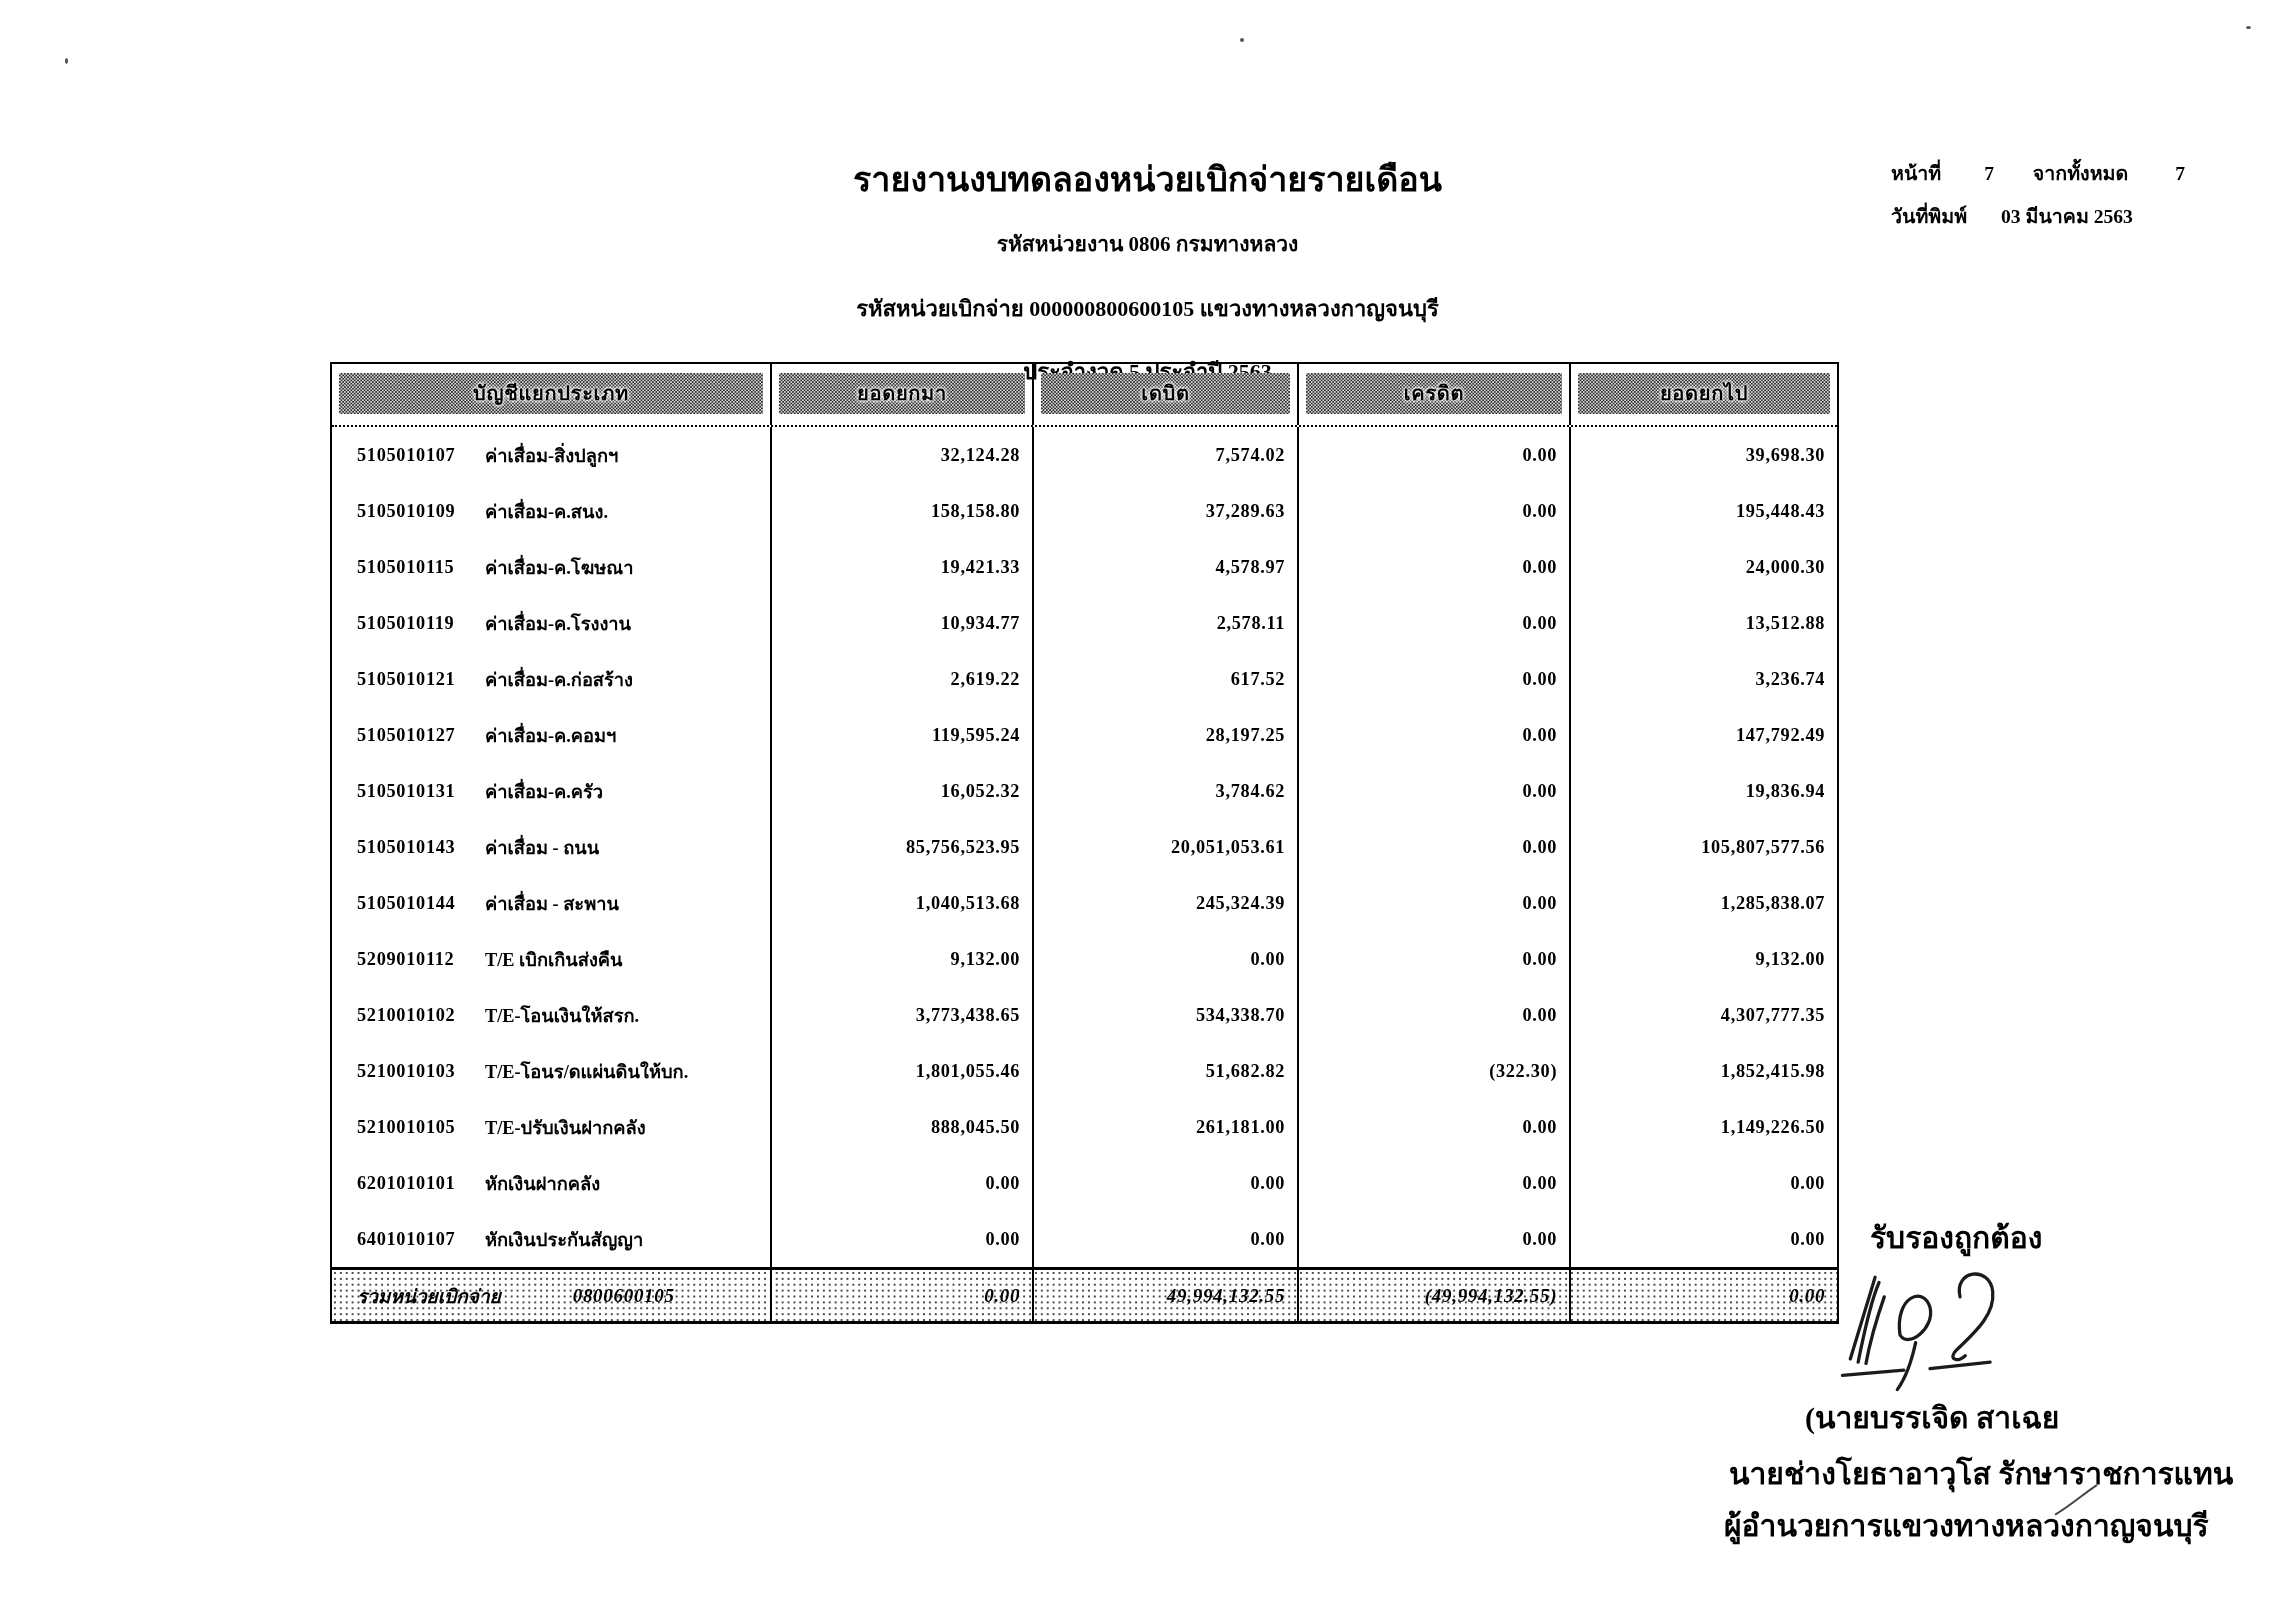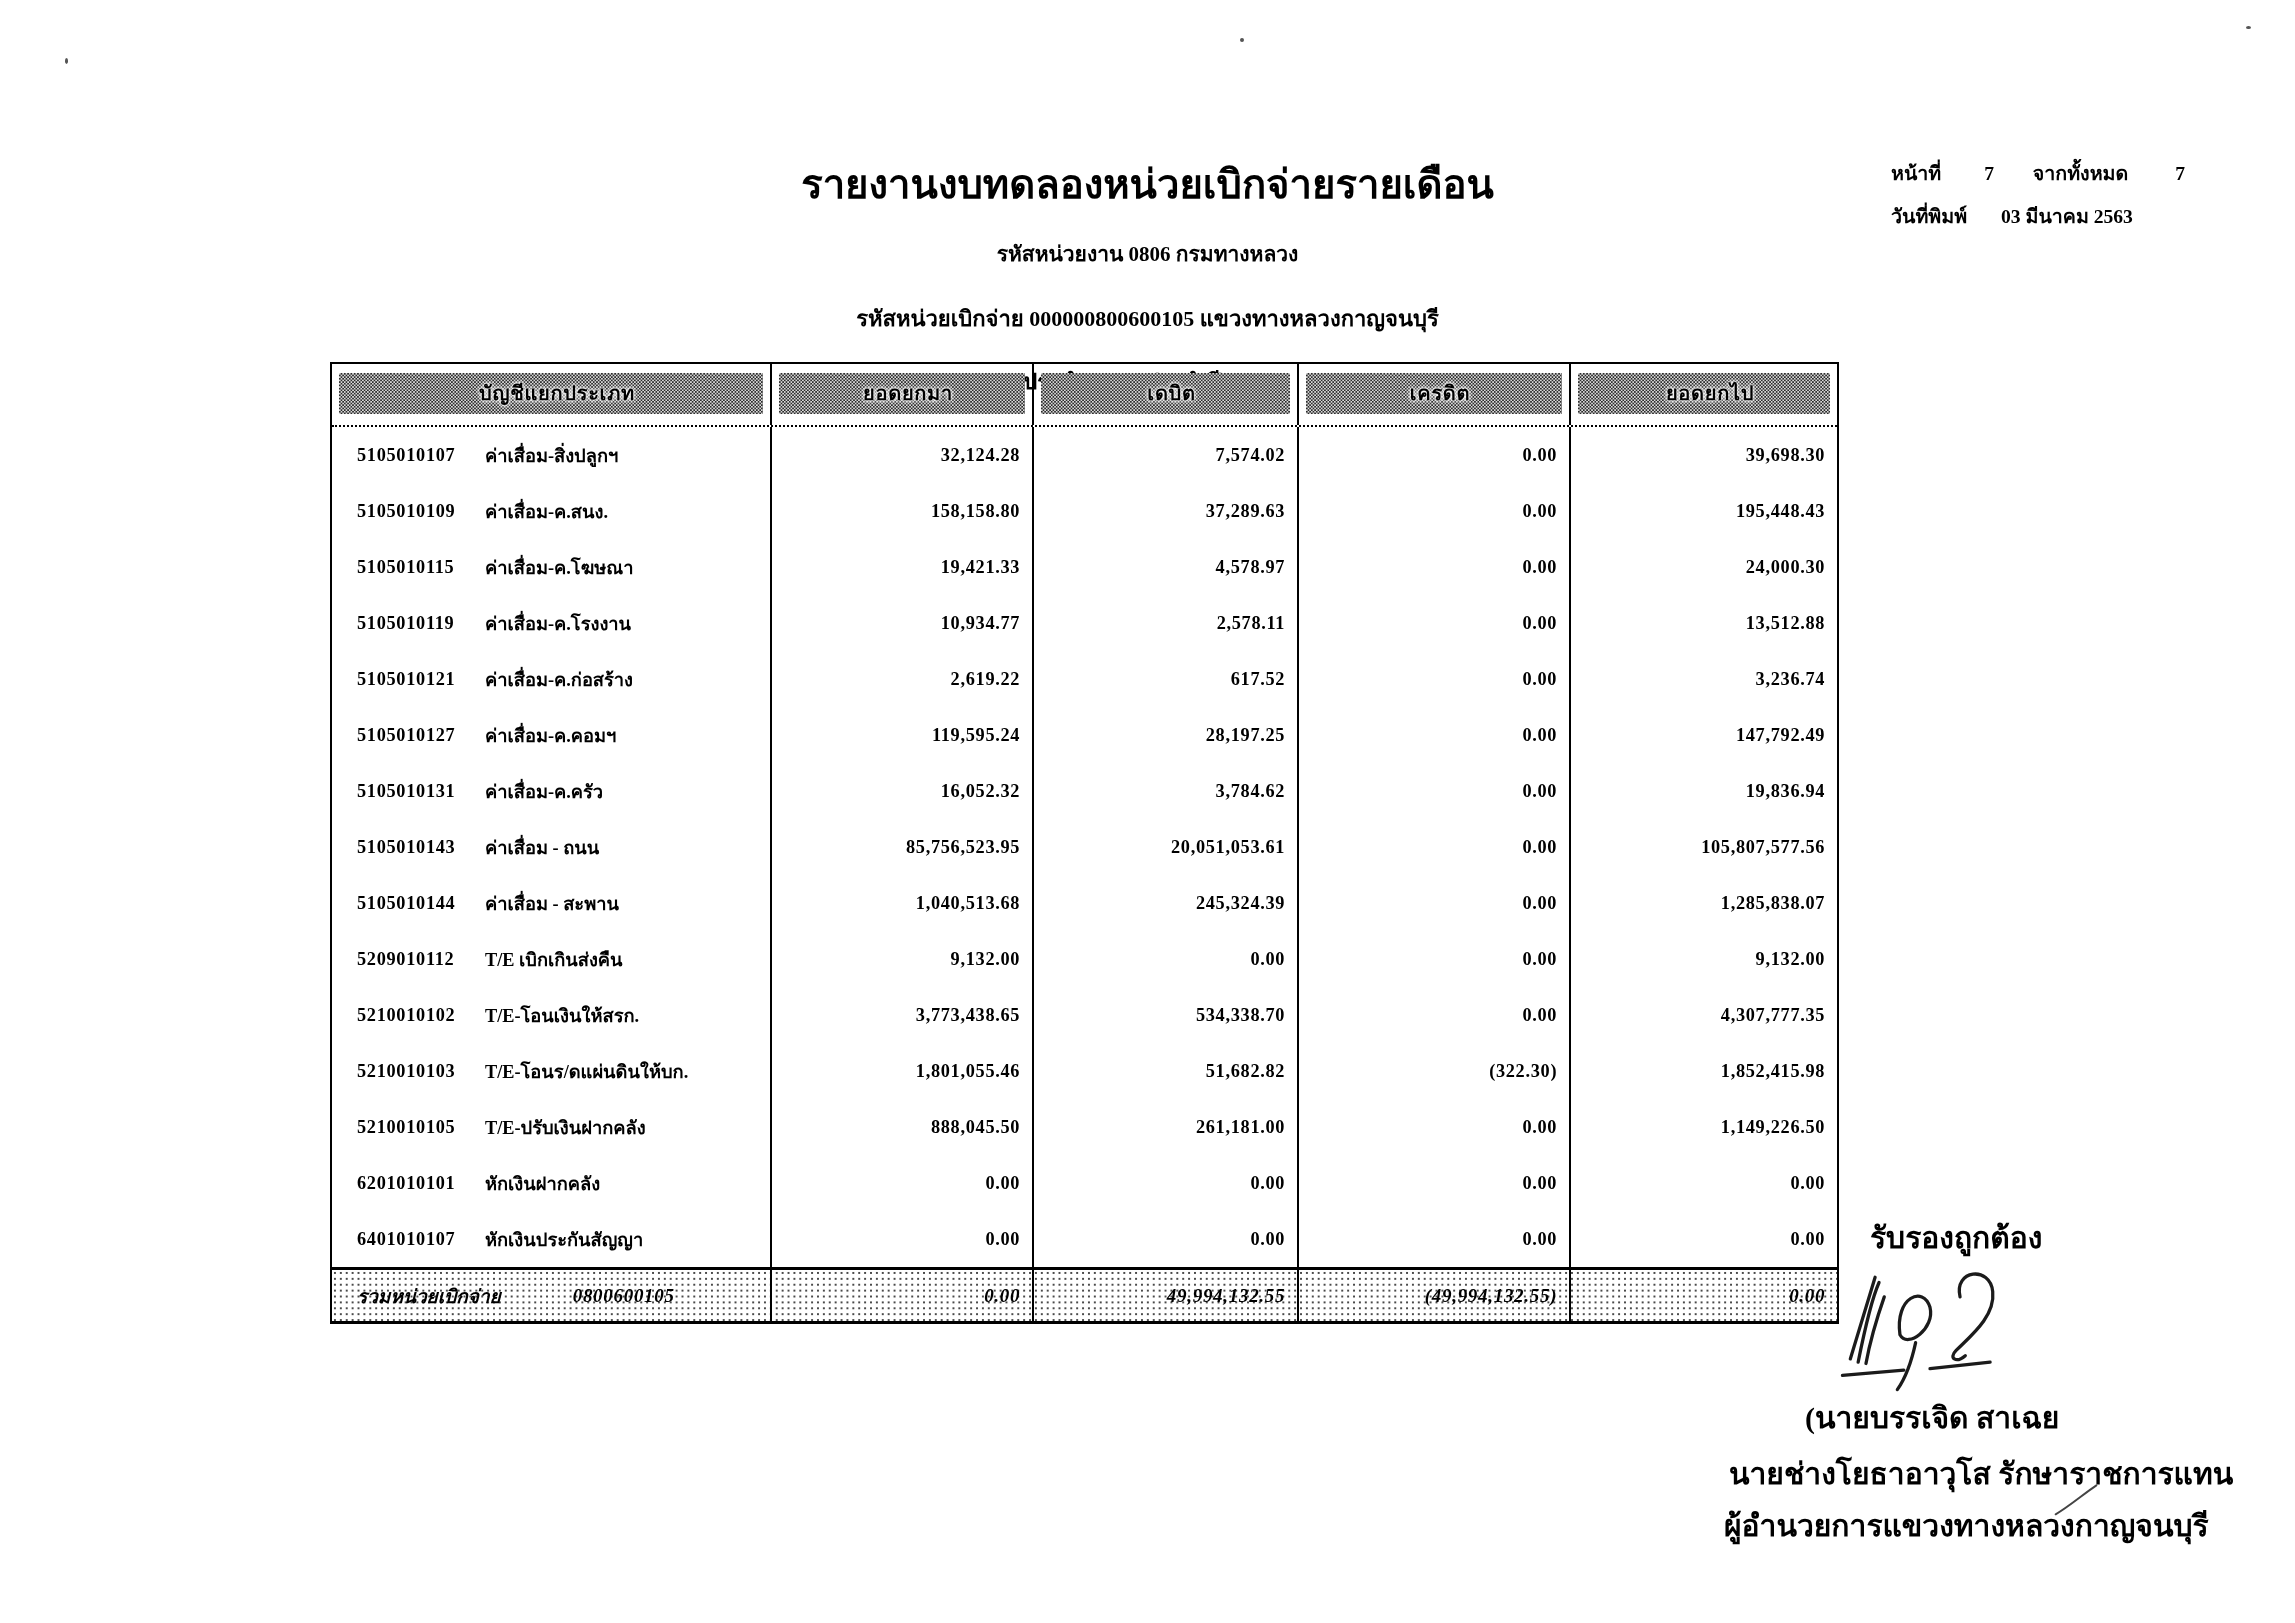--- a/index.html
+++ b/index.html
@@ -15,21 +15,21 @@
   .speck{position:absolute;background:#555;border-radius:50%;}
   .speck.s1{left:65px;top:58px;width:3.3px;height:5.9px;}
   .speck.s2{left:1240px;top:38px;width:3.9px;height:3.9px;}
   .speck.s3{left:2246px;top:26px;width:5.2px;height:3.3px;}
 
   
   .title-block{
     position:absolute;left:50%;top:152px;transform:translateX(-50%);
     text-align:center;white-space:nowrap;font-weight:bold;
   }
-  .title-main{font-size:40px;}
+  .title-main{font-size:34px;}
   .title-sub{font-size:21px;margin-top:21px;}
   .title-sub2{font-size:22px;margin-top:31px;text-align:center;}
   .title-sub3{font-size:22px;margin-top:27.5px;}
 
   
   .page-meta{
     position:absolute;left:1891px;top:157px;
     font-size:19.6px;font-weight:bold;white-space:nowrap;
   }
   .page-meta .row{margin-bottom:10.5px;}
@@ -52,21 +52,20 @@
   .th:not(:last-child){border-right:2.6px solid #000;}
   .hatch{
     margin:8.5px 7.2px;height:41px;
     background:repeating-conic-gradient(#2b2b2b 0% 25%, #d9d9d9 0% 50%) 0 0 / 3.3px 3.3px;
     display:flex;align-items:center;justify-content:center;
   }
   .hatch span{
     font-size:20px;font-weight:bold;color:#000;
     text-shadow:0 0 3.3px #fff,0 0 3.3px #fff,0 0 5.2px #fff;
     letter-spacing:0.7px;
-    padding-left:12px;
   }
   .tbody{}
   .trow{display:grid;grid-template-columns:440px 262px 265px 272px 266px;height:56px;}
   .c{box-sizing:border-box;display:flex;align-items:center;font-size:18.3px;font-weight:bold;}
   .c:not(.c5){border-right:2px solid #000;}
   .c1{padding-left:25px;}
   .c1 .code{width:128px;flex:none;letter-spacing:0.7px;}
   .c1 .aname{white-space:nowrap;}
   .num{justify-content:flex-end;padding-right:11.8px;letter-spacing:0.7px;}
 

